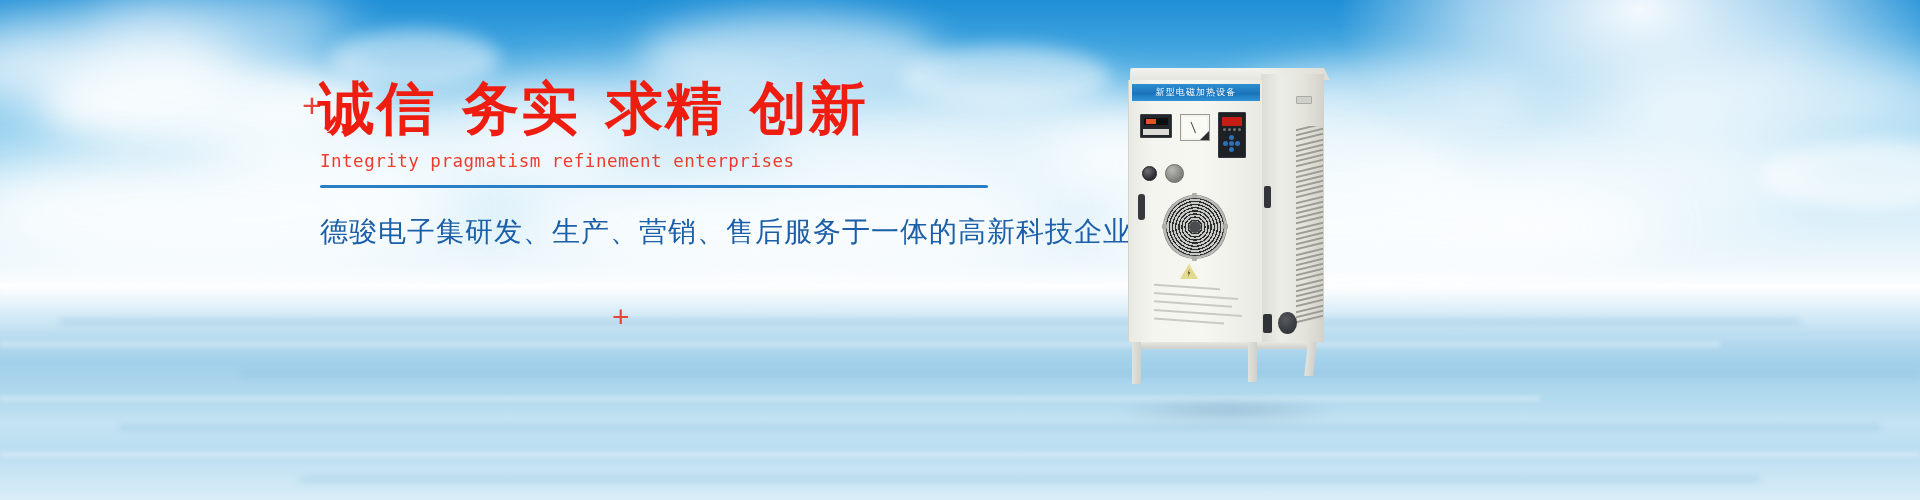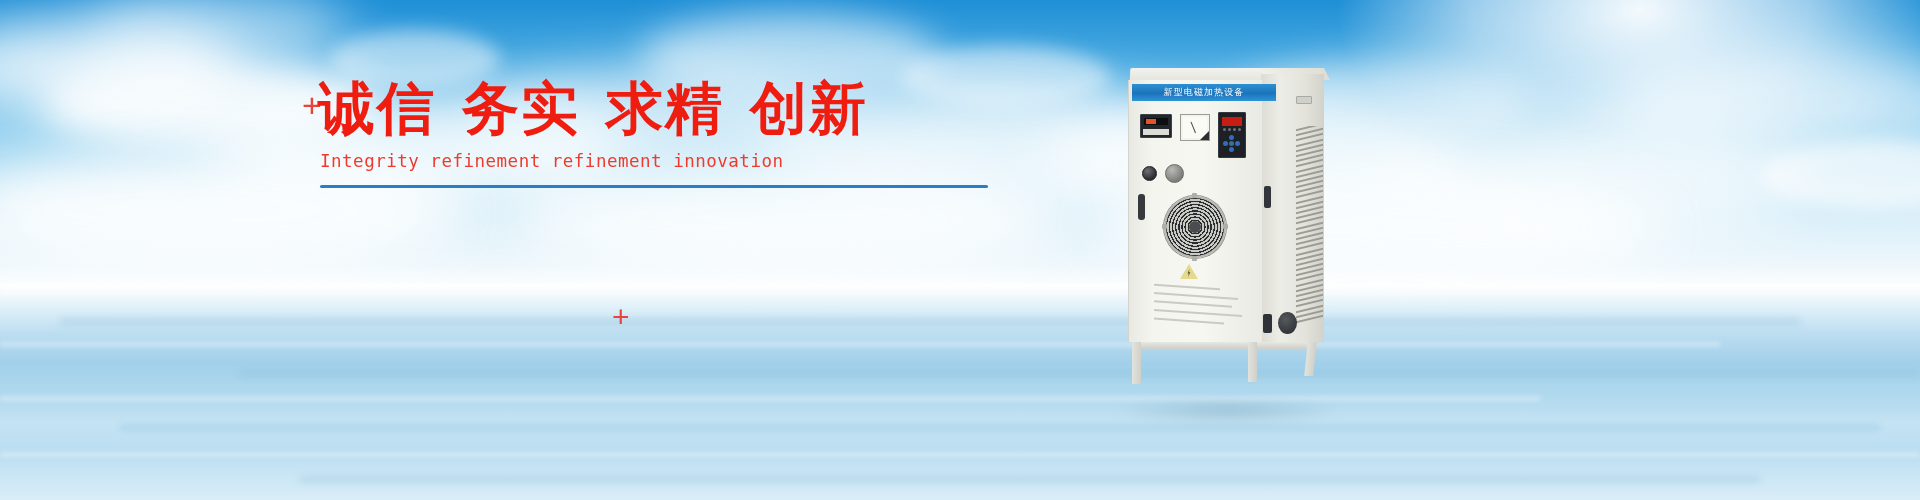--- a/index.html
+++ b/index.html
@@ -114,21 +114,21 @@
     position:absolute;left:141px;top:0px;width:63px;height:12px;
     background:linear-gradient(to right,#f0f0ea,#dedeD7);
     transform:skewX(26deg);transform-origin:left top;
   }
   
   .vents{position:absolute;left:176px;top:58px;width:27px;height:200px;overflow:hidden;}
   .vents i{display:block;height:2px;background:#8f9089;margin-bottom:3.2px;opacity:.85;transform:skewY(-14deg);}
 
   
   .m-label{
-    position:absolute;left:12px;top:16px;width:144px;height:17px;
+    position:absolute;left:12px;top:16px;width:128px;height:17px;
     background:linear-gradient(to bottom,#2d8fd2 0%,#1c74bb 55%,#2f93d6 100%);
     display:flex;align-items:center;justify-content:center;
   }
   .m-label span{
     color:#fff;font-family:"DejaVu Sans","Liberation Sans",sans-serif;
     font-size:9px;letter-spacing:1.1px;white-space:nowrap;
   }
 
   
   .ctrl{position:absolute;left:20px;top:46px;width:118px;height:46px;}
@@ -239,24 +239,25 @@
 
   <div class="plus plus-a">+</div>
   <div class="plus plus-b">+</div>
 
   <div class="copy">
 
     <h1 class="headline">
       <span>诚信</span><span>务实</span><span>求精</span><span>创新</span>
     </h1>
 
-    <p class="sub-en">Integrity  refinement  refinement  innovation</p>
+    <p class="sub-en">Integrity  pragmatism  refinement  enterprises</p>
 
     <div class="divider"></div>
 
+    <p class="cn-line">德骏电子集研发、生产、营销、售后服务于一体的高新科技企业</p>
 
 
   </div>
 
   <div class="m-shadow"></div>
 
   <div class="machine">
 
     <div class="m-top"></div>
     <div class="m-side-top"></div>

